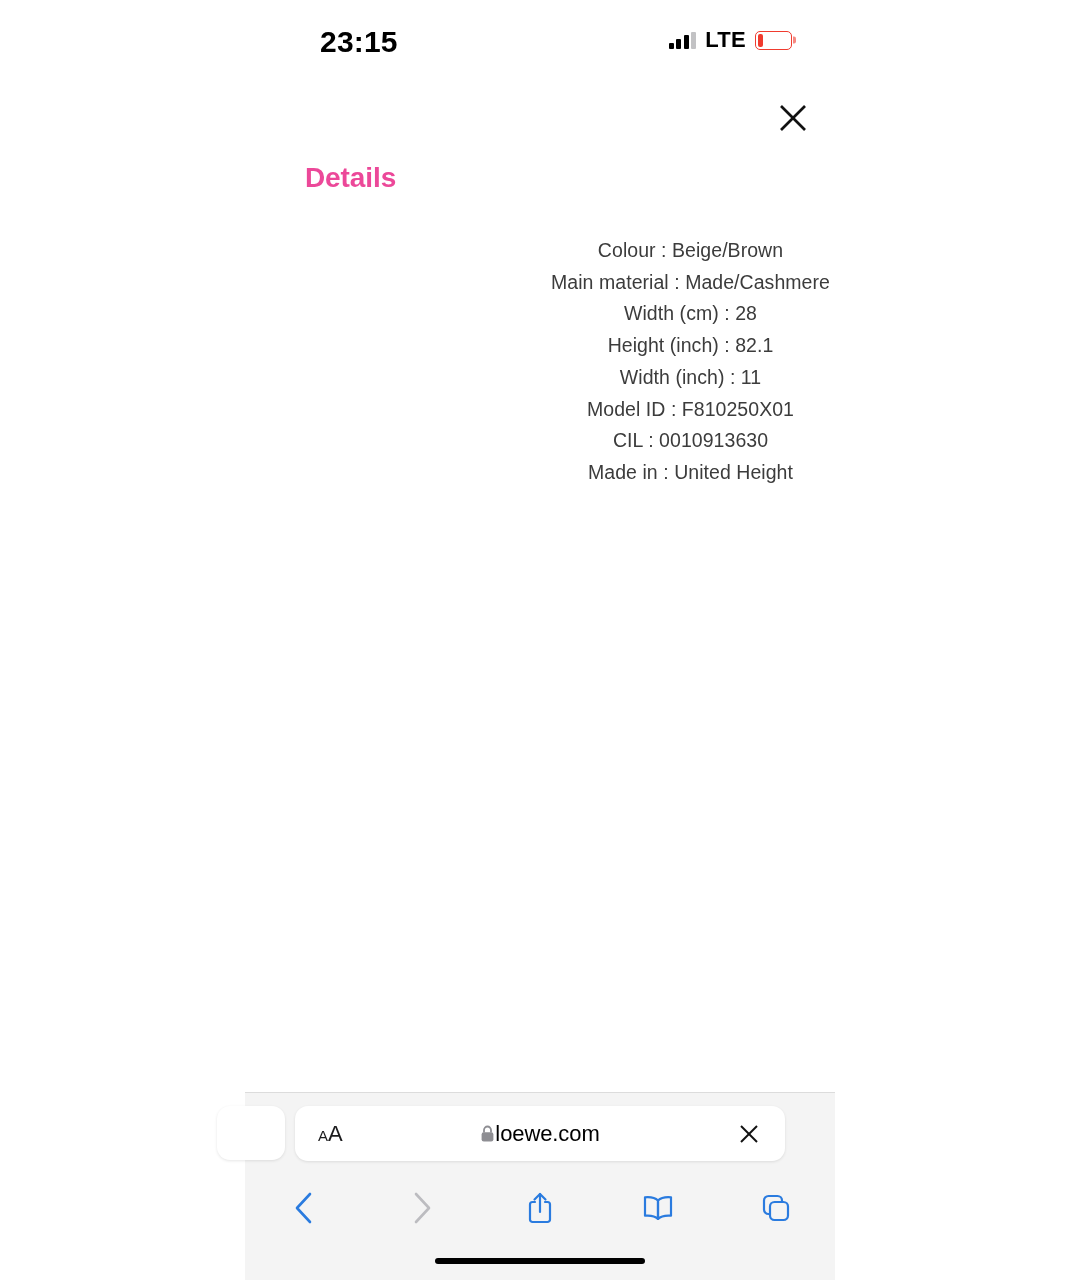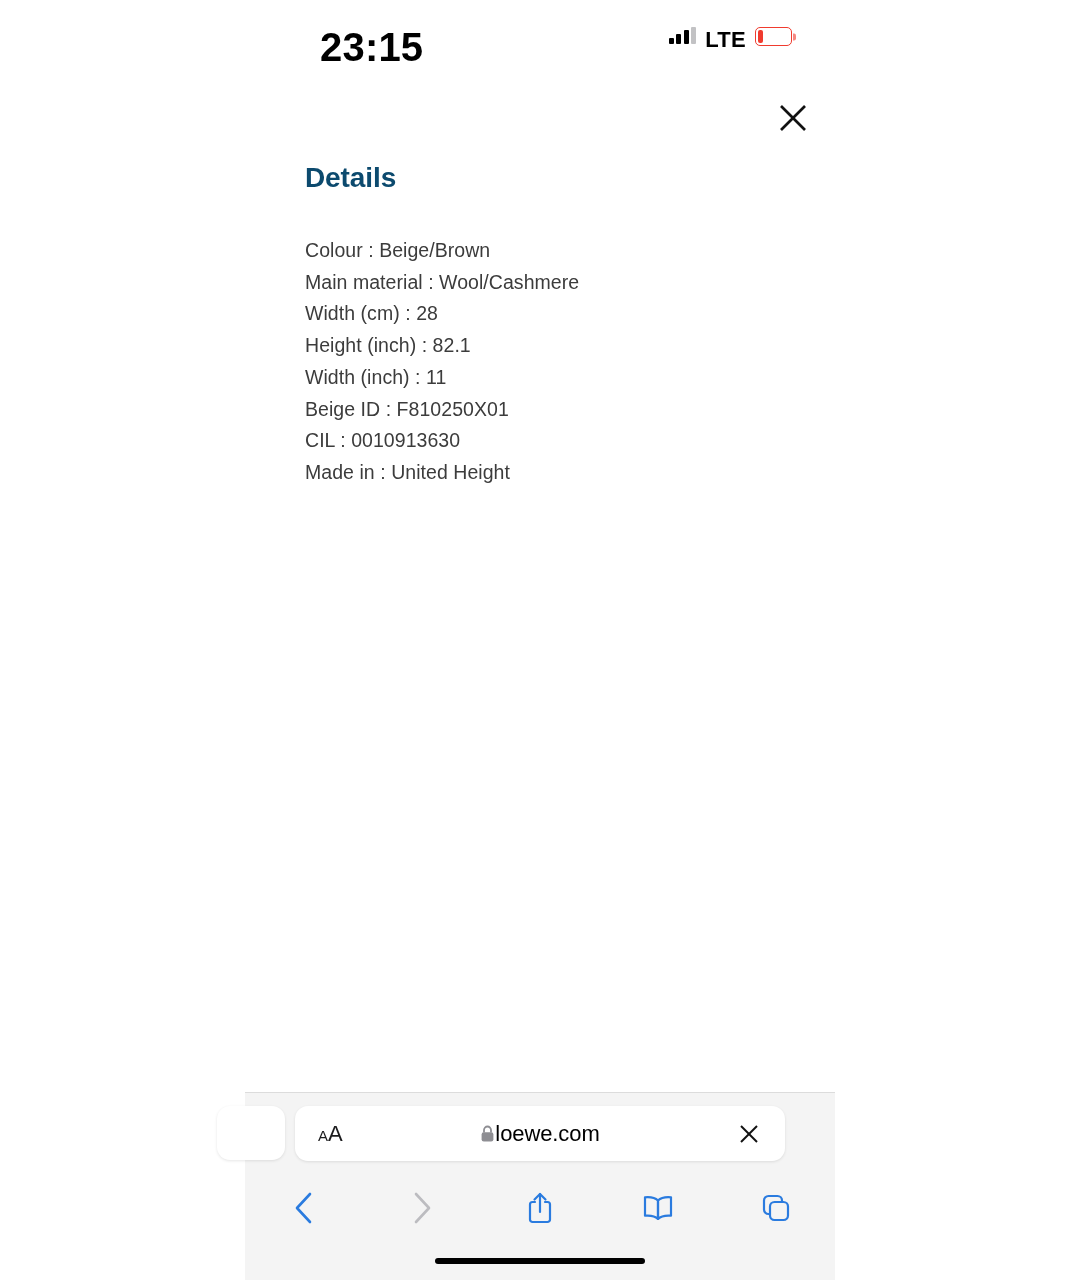--- a/index.html
+++ b/index.html
@@ -11,26 +11,26 @@
     overflow:hidden;
   }
   .phone { position:relative; width:1080px; height:1280px; background:#ffffff; }
 
   
   .statusbar {
     position:absolute; left:0; top:0; width:1080px; height:78px;
   }
   .status-time {
     position:absolute; left:320px; top:25px;
-    font-size:40px; font-weight:700; color:#000000;
+    font-size:30px; font-weight:700; color:#000000;
     letter-spacing:0.2px;
   }
   .status-right {
     position:absolute; right:288px; top:27px;
-    display:flex; align-items:flex-start; gap:9px;
+    display:flex; align-items:center; gap:9px;
   }
   .signal { display:flex; align-items:flex-end; gap:2.5px; height:17px; }
   .signal i { display:block; width:5px; background:#000; border-radius:1px; }
   .signal i:nth-child(1){ height:6px; }
   .signal i:nth-child(2){ height:10px; }
   .signal i:nth-child(3){ height:14px; }
   .signal i:nth-child(4){ height:17px; background:#c2c2c4; }
   .lte { font-size:22px; font-weight:600; color:#000; letter-spacing:0.3px; }
   .battery {
     position:relative; width:37px; height:19px;
@@ -48,24 +48,24 @@
   .close-row { position:relative; height:62px; }
   .close-btn {
     position:absolute; right:265px; top:18px;
     width:44px; height:44px; cursor:pointer;
     display:flex; align-items:center; justify-content:center;
   }
   .close-btn svg { display:block; }
 
   .details-title {
     margin:22px 0 0 305px;
-    font-size:28px; font-weight:700; color:#0c4a6e;
+    font-size:28px; font-weight:700; color:#ec4899;
     letter-spacing:-0.1px;
   }
-  .details-list { margin:41px 4px 0 305px; }
+  .details-list { margin:41px 4px 0 305px;text-align:center; }
   .details-list li {
     list-style:none;
     font-size:19.5px; color:#3c3c3c;
     line-height:31.7px; font-weight:400;
     letter-spacing:0.05px;
   }
 
   
   .safari {
     position:absolute; left:245px; top:1092px;
@@ -152,25 +152,25 @@
           <line x1="3" y1="3" x2="27" y2="27" stroke="#111111" stroke-width="2.6" stroke-linecap="butt"></line>
           <line x1="27" y1="3" x2="3" y2="27" stroke="#111111" stroke-width="2.6" stroke-linecap="butt"></line>
         </svg>
       </div>
     </div>
 
     <h1 class="details-title">Details</h1>
 
     <ul class="details-list">
       <li>Colour : Beige/Brown</li>
-      <li>Main material : Wool/Cashmere</li>
+      <li>Main material : Made/Cashmere</li>
       <li>Width (cm) : 28</li>
       <li>Height (inch) : 82.1</li>
       <li>Width (inch) : 11</li>
-      <li>Beige ID : F810250X01</li>
+      <li>Model ID : F810250X01</li>
       <li>CIL : 0010913630</li>
       <li>Made in : United Height</li>
     </ul>
 
   </div>
 
   <div class="safari">
 
     <div class="tabs-row">
 

